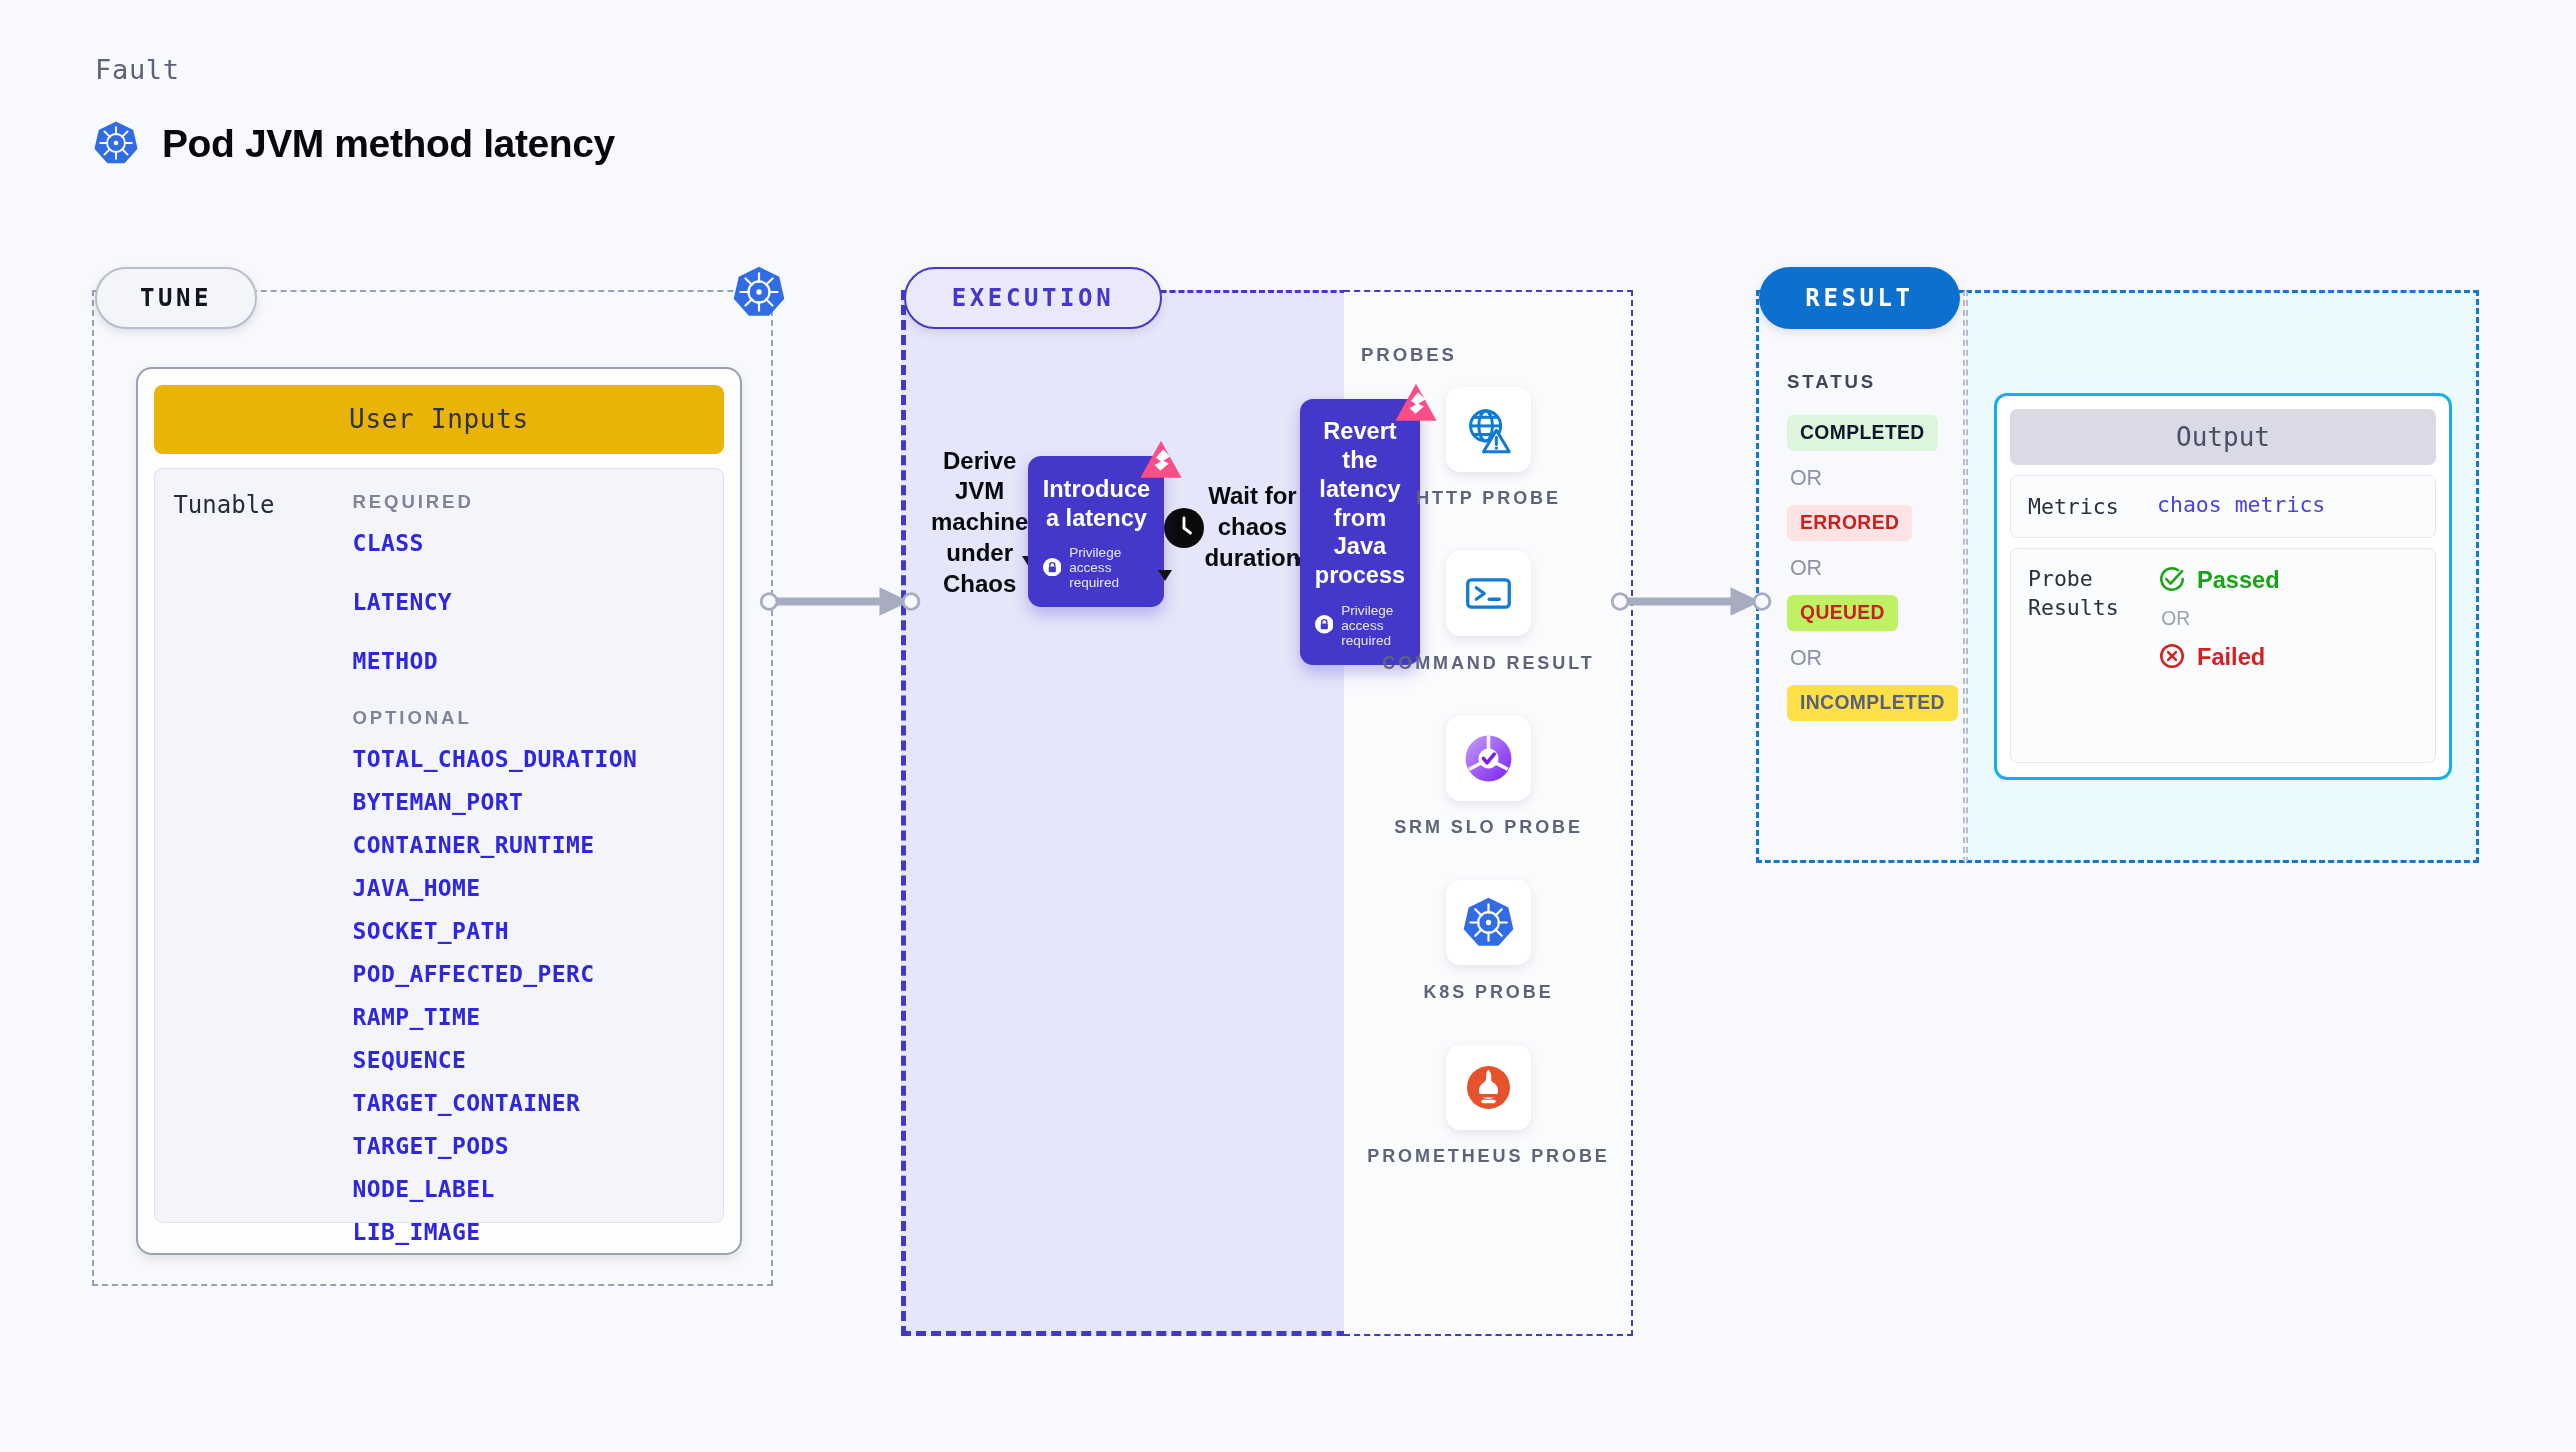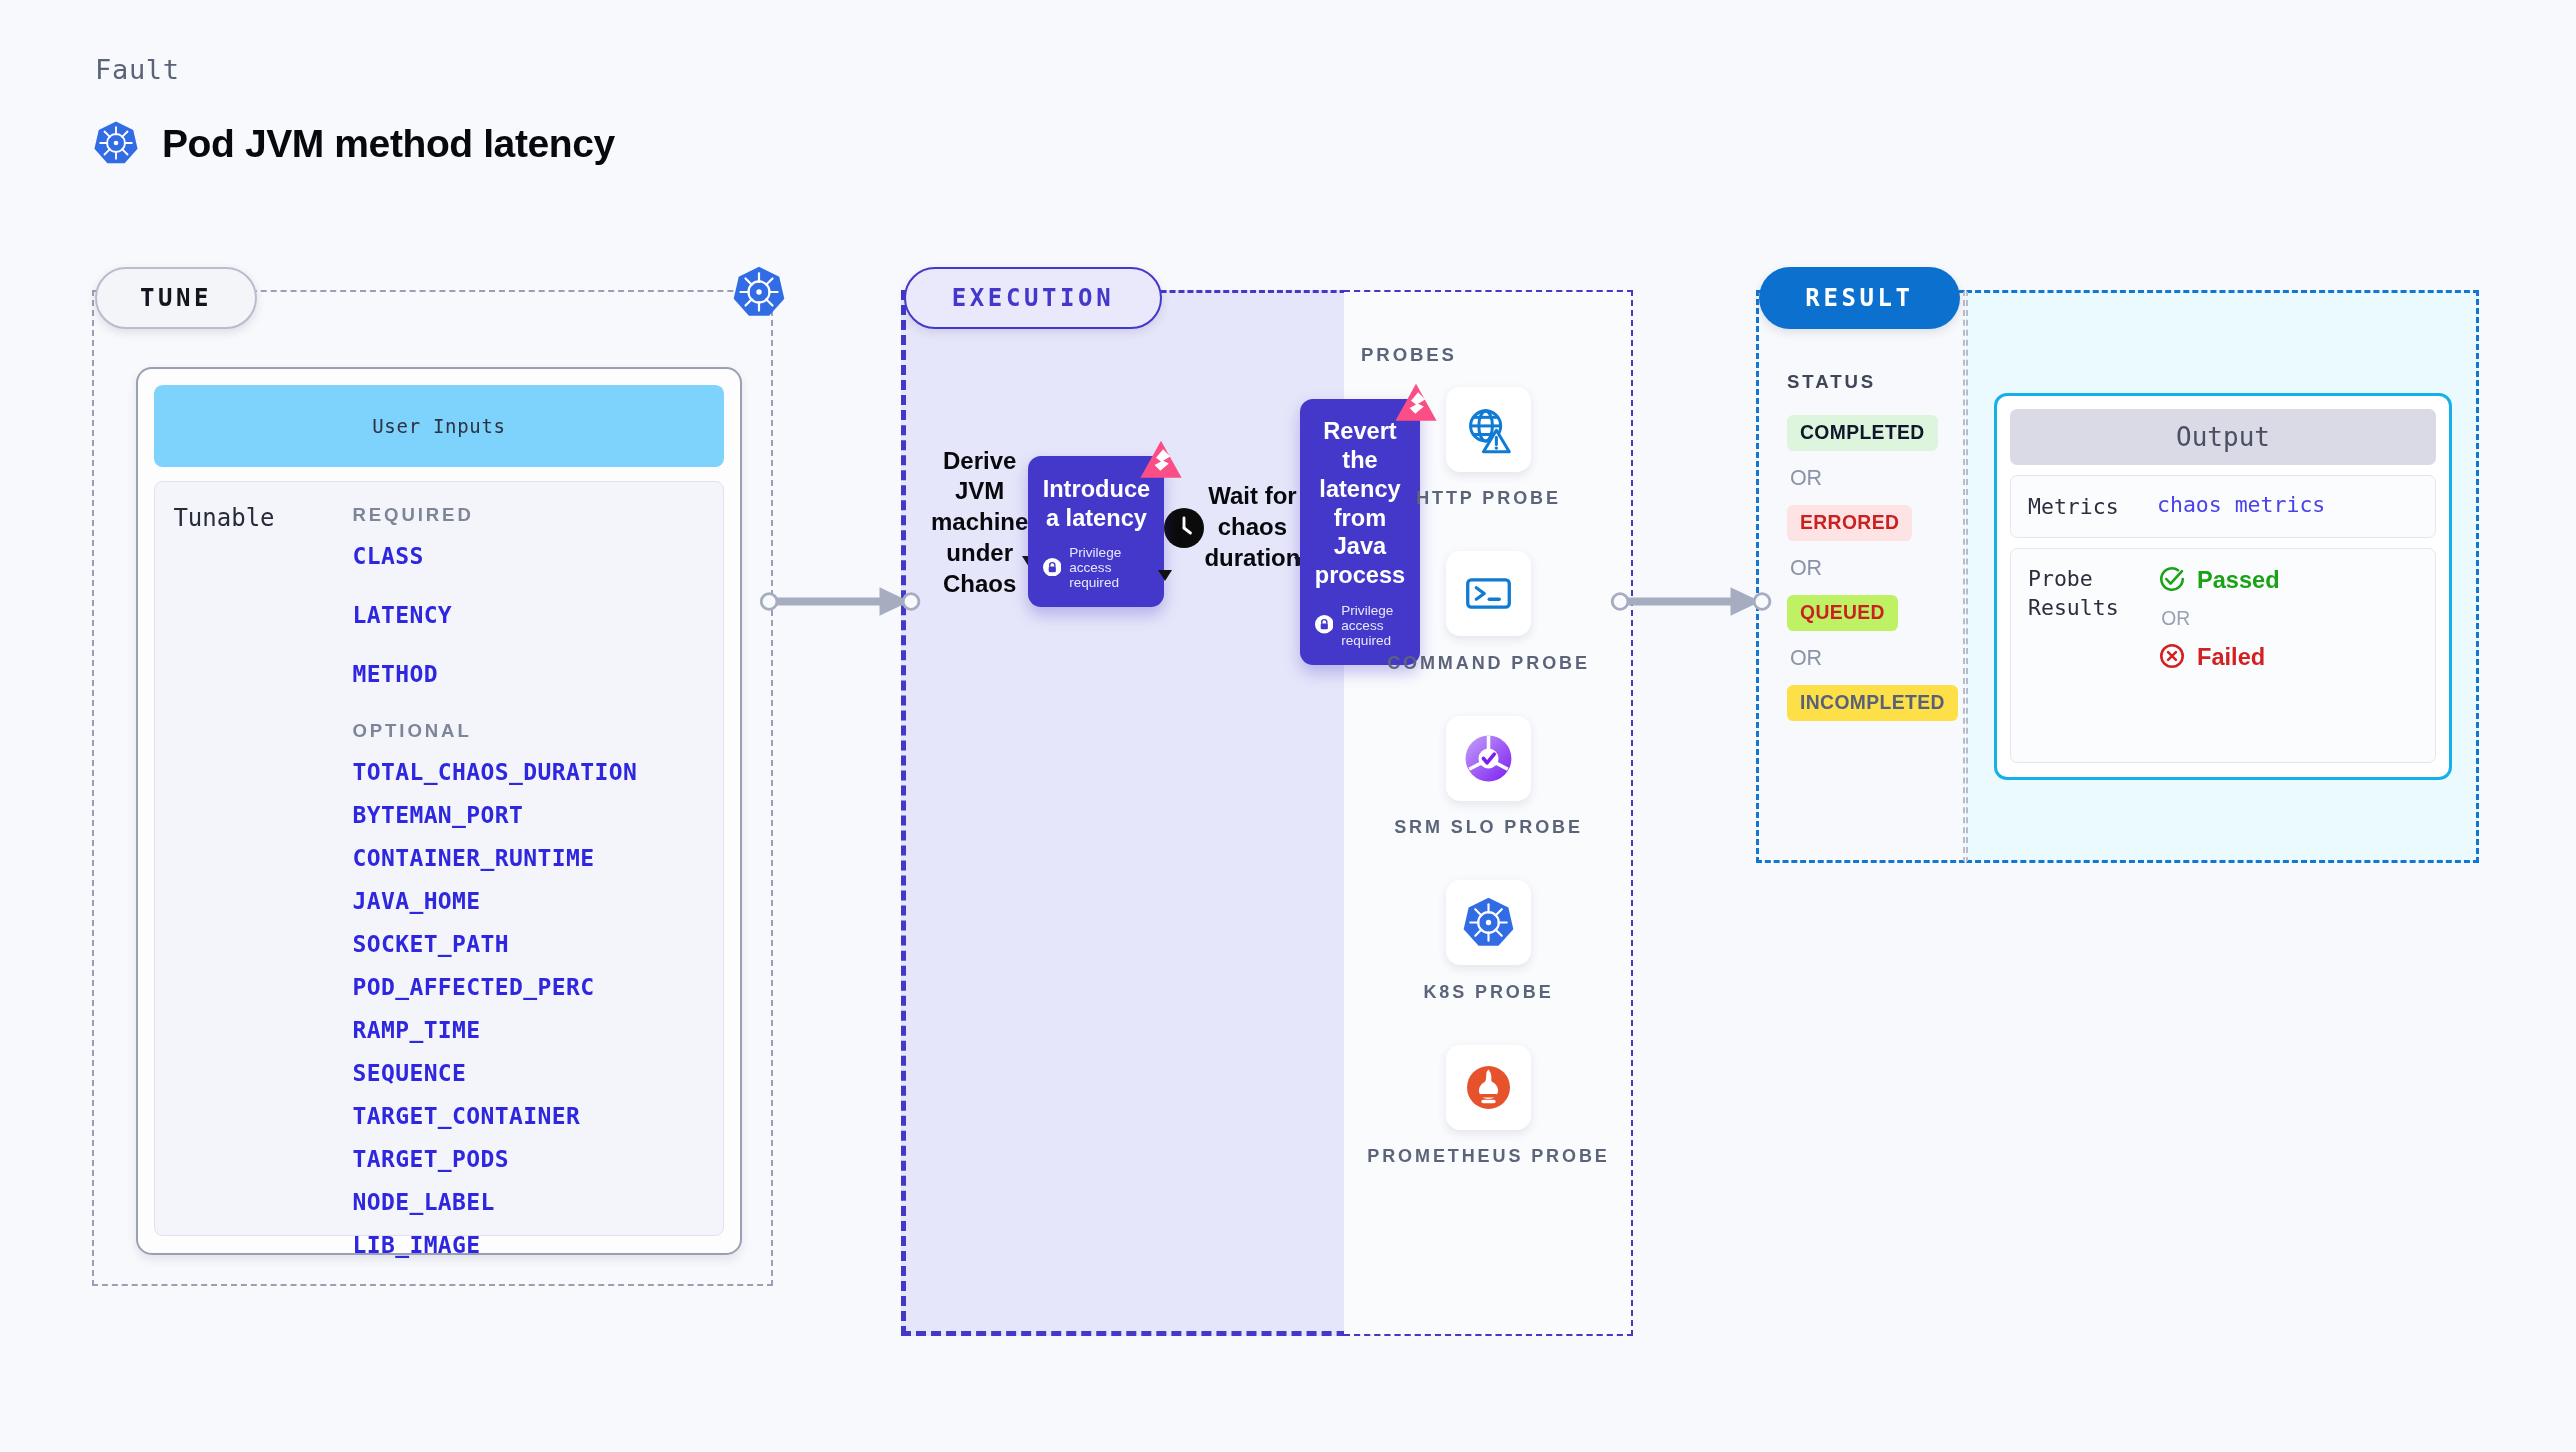--- a/index.html
+++ b/index.html
@@ -97,24 +97,24 @@
   #tune-card {
     position: absolute; left: 136px; top: 367px;
     width: 606px; height: 888px;
     background: #fdfdfe;
     border: 2.9px solid #9aa0b4;
     border-radius: 15.8px;
     box-shadow: 0 4.3px 10px rgba(40,50,90,.10);
     padding: 15.8px;
   }
   #user-inputs-header {
-    height: 82px; background: #7dd3fc; border-radius: 8.6px;
+    height: 69px; background: #eab308; border-radius: 8.6px;
     display: flex; align-items: center; justify-content: center;
     font-family: "DejaVu Sans Mono", monospace;
-    font-size: 19px; color: #2e3243; letter-spacing: 0.7px;
+    font-size: 26px; color: #2e3243; letter-spacing: 0.7px;
   }
   #tunable-body {
     margin-top: 14.3px; height: 755px;
     background: #f3f5fa; border: 1.4px solid #dfe2ec; border-radius: 8.6px;
     display: flex; padding: 21.5px 18.6px 0 18.6px;
   }
   #tunable-label {
     font-family: "DejaVu Sans Mono", monospace;
     font-size: 24px; color: #272b38; width: 179px; flex-shrink: 0;
   }
@@ -406,21 +406,21 @@
       <div class="probe-label">HTTP PROBE</div>
     </div>
     <div class="probe-item">
       <div class="probe-tile">
         <svg width="53" height="53" viewBox="0 0 74 74">
           <rect x="8" y="18" width="58" height="38" rx="5" fill="none" stroke="#0f7bd4" stroke-width="4.6"></rect>
           <polyline points="20,29 31,37 20,45" fill="none" stroke="#0f7bd4" stroke-width="4.6" stroke-linecap="round" stroke-linejoin="round"></polyline>
           <line x1="38" y1="45" x2="52" y2="45" stroke="#0f7bd4" stroke-width="4.6" stroke-linecap="round"></line>
         </svg>
       </div>
-      <div class="probe-label">COMMAND PROBE</div>
+      <div class="probe-label">COMMAND RESULT</div>
     </div>
     <div class="probe-item">
       <div class="probe-tile">
         <svg width="53" height="53" viewBox="0 0 74 74">
           <defs>
             <linearGradient id="slog" x1="0" y1="0" x2="1" y2="1">
               <stop offset="0" stop-color="#c4a0fb"></stop>
               <stop offset="1" stop-color="#7b1ef0"></stop>
             </linearGradient>
           </defs>

